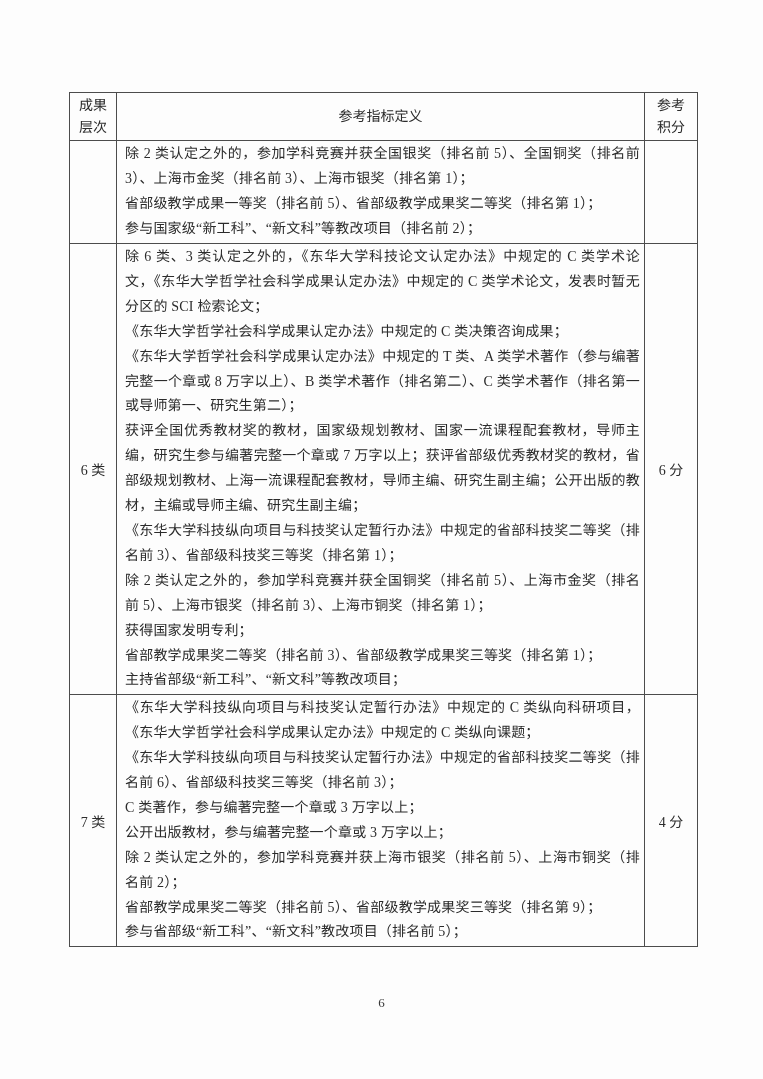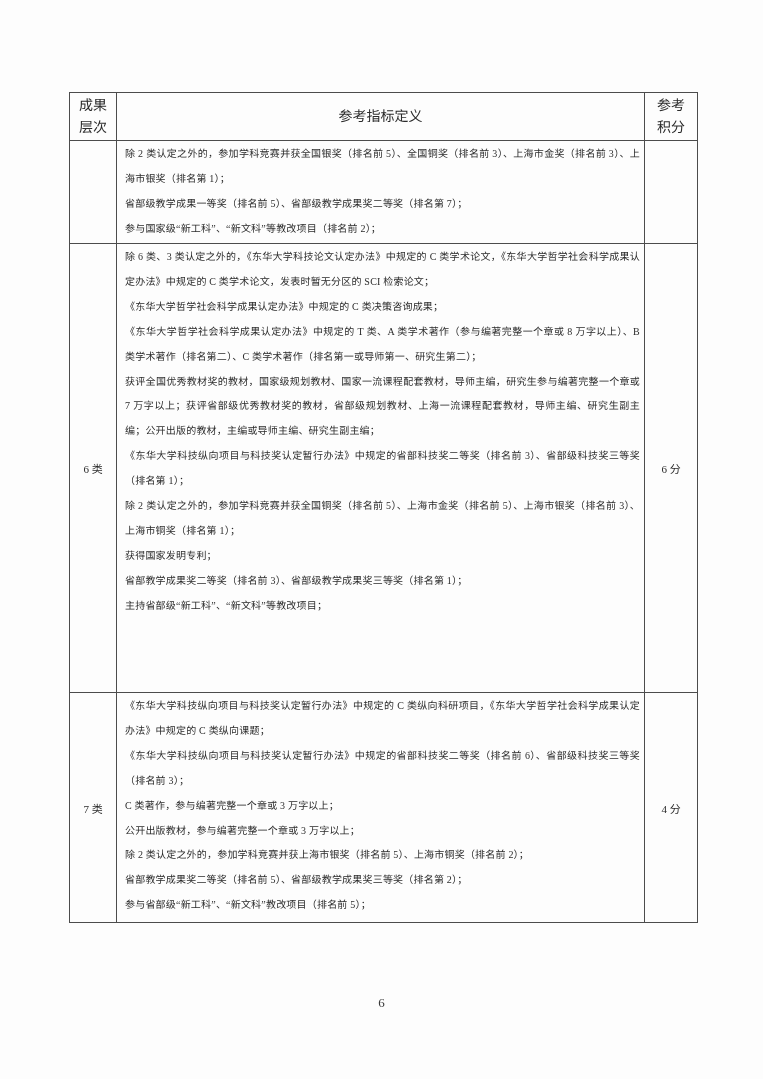--- a/index.html
+++ b/index.html
@@ -30,31 +30,31 @@
     vertical-align: middle;
   }
   .doc-table thead tr { height: 48px; }
   .doc-table th {
     font-size: 14px;
     line-height: 22px;
     text-align: center;
     white-space: pre-line;
   }
   td.level-cell, td.points-cell {
-    font-size: 11px;
+    font-size: 14px;
     text-align: center;
     vertical-align: middle;
     white-space: nowrap;
   }
   td.def-cell {
     padding: 1px 4px 1px 8px;
     vertical-align: top;
   }
   .para {
-    font-size: 10px;
+    font-size: 14px;
     line-height: 24.9px;
     text-align: justify;
     text-justify: inter-ideograph;
     letter-spacing: 0.2px;
   }
   tr.r-cont  { height: 103px; }
   tr.r-six   { height: 449px; }
   tr.r-seven { height: 230px; }
   .page-number {
     position: absolute;
@@ -83,21 +83,21 @@
         <th>参考指标定义</th>
         <th>参考
 积分</th>
       </tr>
     </thead>
     <tbody>
         <tr class="r-cont">
           <td class="level-cell"></td>
           <td class="def-cell">
             <div class="para">除 2 类认定之外的，参加学科竞赛并获全国银奖（排名前 5）、全国铜奖（排名前 3）、上海市金奖（排名前 3）、上海市银奖（排名第 1）；</div>
-            <div class="para">省部级教学成果一等奖（排名前 5）、省部级教学成果奖二等奖（排名第 7）；</div>
+            <div class="para">省部级教学成果一等奖（排名前 5）、省部级教学成果奖二等奖（排名第 1）；</div>
             <div class="para">参与国家级“新工科”、“新文科”等教改项目（排名前 2）；</div>
           </td>
           <td class="points-cell"></td>
         </tr>
         <tr class="r-six">
           <td class="level-cell">6 类</td>
           <td class="def-cell">
             <div class="para">除 6 类、3 类认定之外的，《东华大学科技论文认定办法》中规定的 C 类学术论文，《东华大学哲学社会科学成果认定办法》中规定的 C 类学术论文，发表时暂无分区的 SCI 检索论文；</div>
             <div class="para">《东华大学哲学社会科学成果认定办法》中规定的 C 类决策咨询成果；</div>
             <div class="para">《东华大学哲学社会科学成果认定办法》中规定的 T 类、A 类学术著作（参与编著完整一个章或 8 万字以上）、B 类学术著作（排名第二）、C 类学术著作（排名第一或导师第一、研究生第二）；</div>
@@ -111,21 +111,21 @@
           <td class="points-cell">6 分</td>
         </tr>
         <tr class="r-seven">
           <td class="level-cell">7 类</td>
           <td class="def-cell">
             <div class="para">《东华大学科技纵向项目与科技奖认定暂行办法》中规定的 C 类纵向科研项目，《东华大学哲学社会科学成果认定办法》中规定的 C 类纵向课题；</div>
             <div class="para">《东华大学科技纵向项目与科技奖认定暂行办法》中规定的省部科技奖二等奖（排名前 6）、省部级科技奖三等奖（排名前 3）；</div>
             <div class="para">C 类著作，参与编著完整一个章或 3 万字以上；</div>
             <div class="para">公开出版教材，参与编著完整一个章或 3 万字以上；</div>
             <div class="para">除 2 类认定之外的，参加学科竞赛并获上海市银奖（排名前 5）、上海市铜奖（排名前 2）；</div>
-            <div class="para">省部教学成果奖二等奖（排名前 5）、省部级教学成果奖三等奖（排名第 2）；</div>
+            <div class="para">省部教学成果奖二等奖（排名前 5）、省部级教学成果奖三等奖（排名第 9）；</div>
             <div class="para">参与省部级“新工科”、“新文科”教改项目（排名前 5）；</div>
           </td>
           <td class="points-cell">4 分</td>
         </tr>
       </tbody>
   </table>
 
   <div class="page-number">6</div>
 </div>
 

